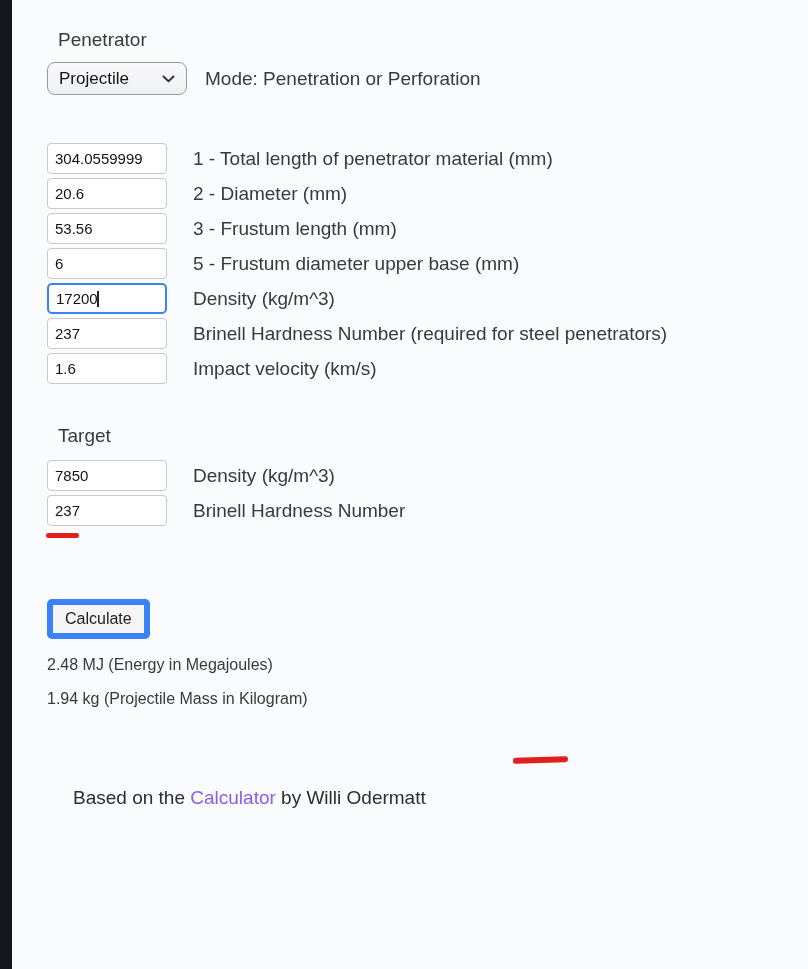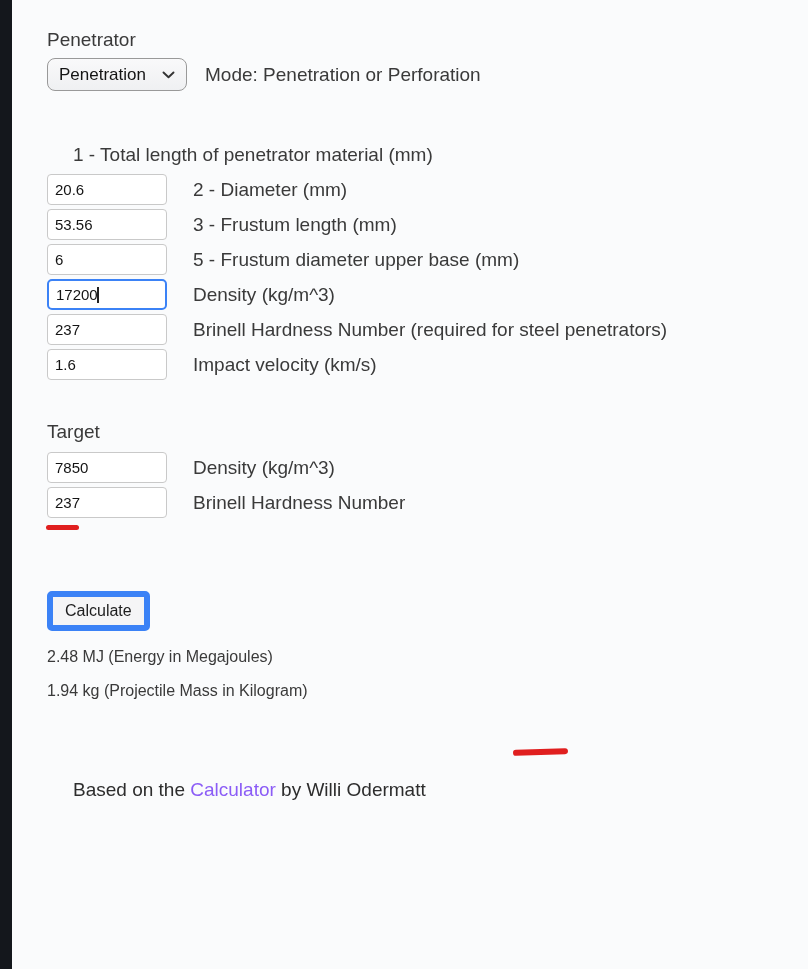--- a/index.html
+++ b/index.html
@@ -12,21 +12,21 @@
     overflow:hidden;
   }
   .edge-bar {
     position:absolute; left:0; top:0;
     width:12px; height:100%;
     background:#14171c;
   }
   .content { position:absolute; left:47px; top:0; width:745px; }
 
   .section-heading {
-    margin:0; padding:0;
+    margin:11px; padding:0;
     font-size:19px; line-height:22px; font-weight:400; color:#3a3a3a;
   }
   .heading-penetrator { margin-top:29px; }
   .heading-target { margin-top:39px; }
 
   .select-row { display:flex; align-items:flex-start; }
   .select-row.row1 { margin-top:7px; }
   .select-row.row2 { margin-top:36px; }
 
   .fake-select {
@@ -96,31 +96,34 @@
 <body>
 
 <div class="edge-bar"></div>
 
 <div class="content">
 
   <div class="section-heading heading-penetrator">Penetrator</div>
 
   <div class="select-row row1">
     <div class="fake-select mode-select">
-      <span>Penetration</span>
+      <span>Projectile</span>
       <svg class="chev" width="13" height="8" viewBox="0 0 13 8">
           <polyline points="1.5,1.5 6.5,6.2 11.5,1.5" fill="none" stroke="#333" stroke-width="1.9" stroke-linecap="round" stroke-linejoin="round"></polyline>
         </svg>
     </div>
     <div class="select-desc">Mode: Penetration or Perforation</div>
   </div>
 
 
   <div class="fields">
     <div class="field-row">
+      <span class="input-wrap">
+          <input type="text" value="304.0559999" style="">
+        </span>
       <span class="field-label">1 - Total length of penetrator material (mm)</span>
     </div>
     <div class="field-row">
       <span class="input-wrap">
           <input type="text" value="20.6" style="">
         </span>
       <span class="field-label">2 - Diameter (mm)</span>
     </div>
     <div class="field-row">
       <span class="input-wrap">

